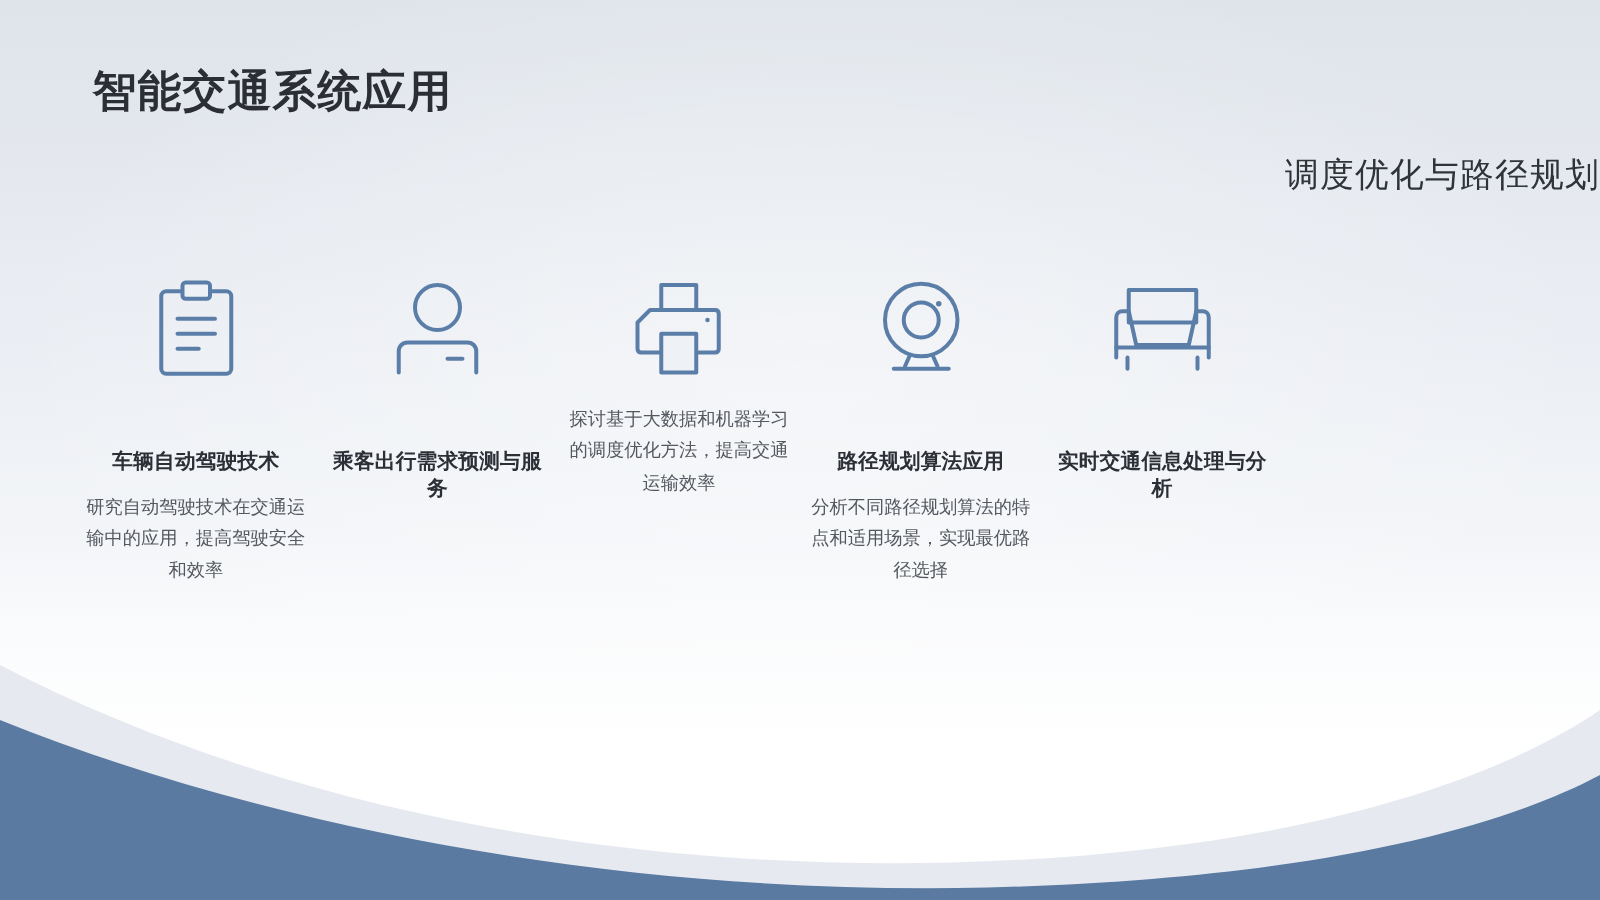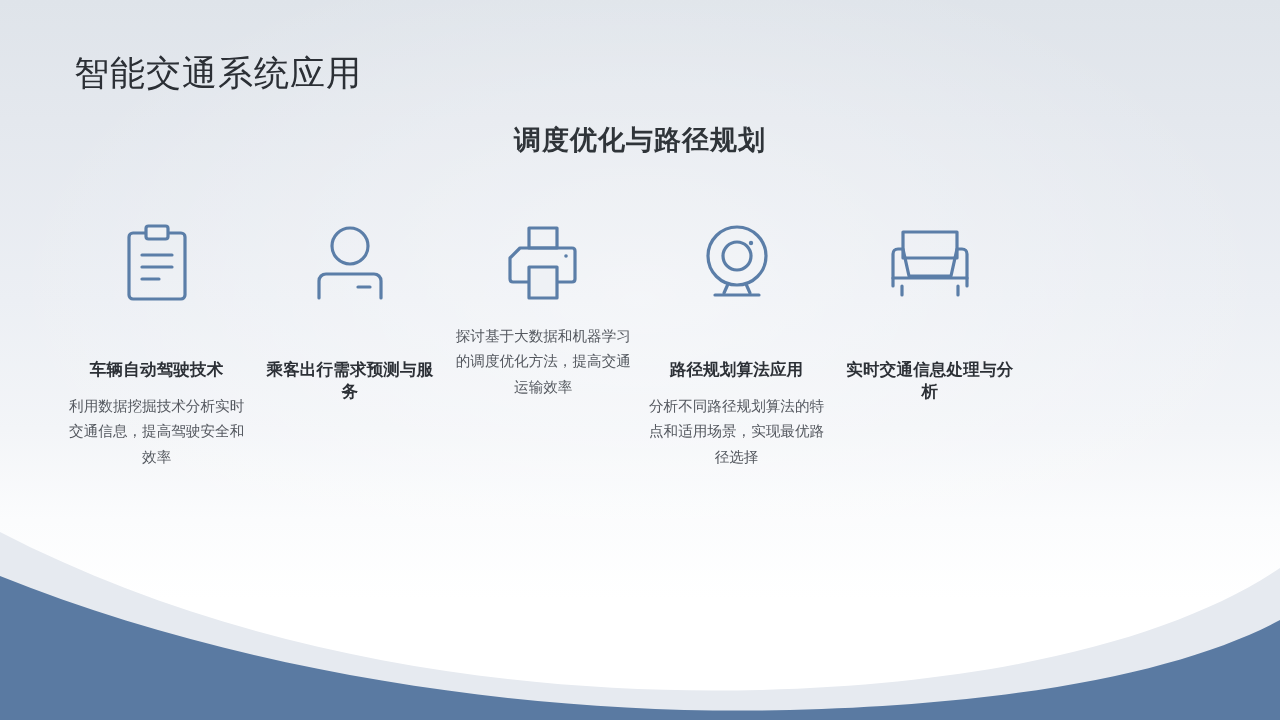--- a/index.html
+++ b/index.html
@@ -49,34 +49,34 @@
     height: 260px;
     z-index: 1;
   }
 
   
   .page-title {
     position: absolute;
     left: 74px;
     top: 50px;
     font-size: 35px;
-    font-weight: normal;
+    font-weight: bold;
     letter-spacing: 1px;
     color: #2b2f35;
     z-index: 4;
   }
 
   .section-subtitle {
     position: absolute;
     left: 0;
     right: 0;
     top: 122px;
-    text-align: center;
+    text-align: right;
     font-size: 27px;
-    font-weight: bold;
+    font-weight: normal;
     letter-spacing: 1px;
     color: #2f3439;
     z-index: 4;
   }
 
   
   .columns {
     position: absolute;
     left: 60px;
     top: 215px;
@@ -145,21 +145,21 @@
       <div class="icon-wrap">
         <svg width="64" height="80" viewBox="0 0 64 80" fill="none" stroke="#5b7ea8" stroke-width="3.2" stroke-linecap="round" stroke-linejoin="round">
           <rect x="4" y="10" width="56" height="66" rx="4"></rect>
           <rect x="21" y="3" width="22" height="13" rx="2.5" fill="#eef1f5"></rect>
           <line x1="17" y1="32" x2="47" y2="32"></line>
           <line x1="17" y1="44" x2="47" y2="44"></line>
           <line x1="17" y1="56" x2="34" y2="56"></line>
         </svg>
       </div>
       <div class="card-title">车辆自动驾驶技术</div>
-      <div class="card-desc">利用数据挖掘技术分析实时交通信息，提高驾驶安全和效率</div>
+      <div class="card-desc">研究自动驾驶技术在交通运输中的应用，提高驾驶安全和效率</div>
     </div>
 
     <div class="column">
       <div class="icon-wrap">
         <svg width="72" height="76" viewBox="0 0 72 76" fill="none" stroke="#5b7ea8" stroke-width="3.2" stroke-linecap="round" stroke-linejoin="round">
           <circle cx="36" cy="21" r="18"></circle>
           <path d="M5 73 V56 C5 52 8 49 12 49 H60 C64 49 67 52 67 56 V73"></path>
           <line x1="44" y1="62" x2="56" y2="62"></line>
         </svg>
       </div>

